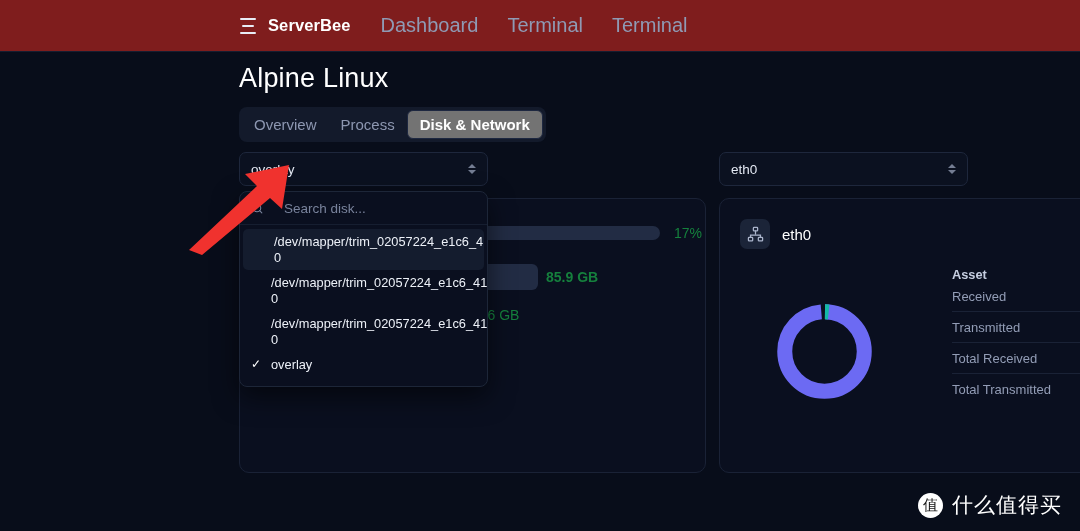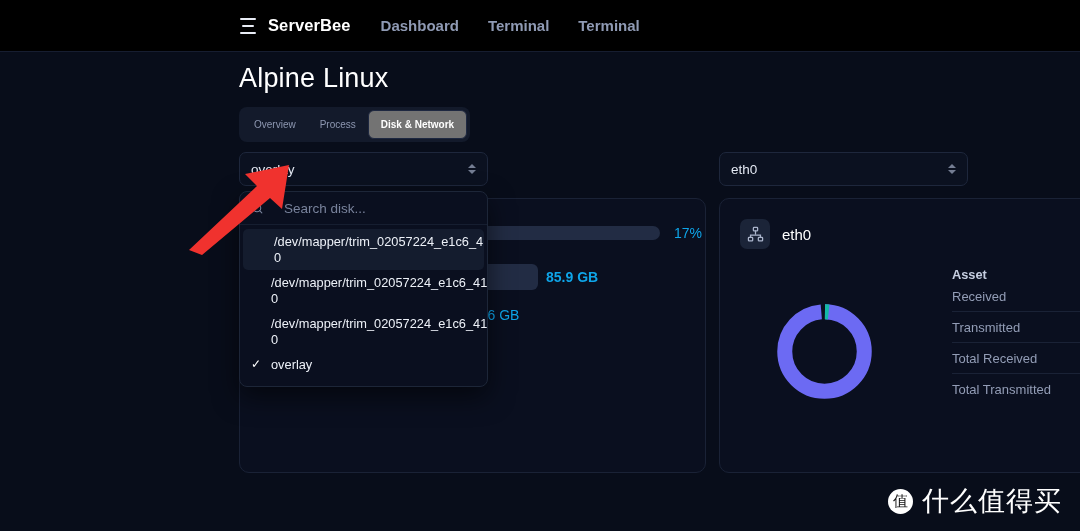--- a/index.html
+++ b/index.html
@@ -7,49 +7,49 @@
     width: 1080px; height: 531px;
     background: #080d1a;
     font-family: "Liberation Sans", sans-serif;
     overflow: hidden;
   }
   #root { position: relative; width: 1080px; height: 531px; background: #080d1a; }
 
   
   .header {
     position: absolute; left: 0; top: 0; width: 1080px; height: 52px;
-    background: #000000;
+    background: #7f1d1d;
     border-bottom: 1px solid #161d30;
     display: flex; align-items: center;
   }
   .hdr-inner { display: flex; align-items: center; margin-left: 240px; }
   .menu-icon { width: 18px; height: 16px; display: flex; flex-direction: column;
     justify-content: space-between; margin-right: 10px; }
   .menu-icon i { display: block; height: 2px; background: #e8ecf5; border-radius: 1px; }
   .menu-icon i:nth-child(1) { width: 16px; }
   .menu-icon i:nth-child(2) { width: 12px; margin-left: 2px; }
   .menu-icon i:nth-child(3) { width: 16px; }
   .brand { color: #ffffff; font-size: 16.5px; font-weight: bold; letter-spacing: .1px; }
   .nav { display: flex; align-items: center; margin-left: 30px; gap: 29px; }
-  .nav-item { color: #8f9ab4; font-size: 15px; font-weight: bold; }
+  .nav-item { color: #8f9ab4; font-size: 20px; }
 
   
   .page-title {
     position: absolute; left: 239px; top: 63px;
     color: #ffffff; font-size: 27px; font-weight: normal; letter-spacing: .2px;
   }
 
   
   .tabs {
     position: absolute; left: 239px; top: 107px;
     height: 35px; background: #131a2b; border-radius: 8px;
     display: flex; align-items: center; padding: 3px;
   }
   .tab { height: 29px; padding: 0 12px; display: flex; align-items: center;
-    font-size: 10px; color: #8d97b1; border-radius: 6px; }
+    font-size: 15px; color: #8d97b1; border-radius: 6px; }
   .tab.active { background: #737373; color: #ffffff; font-weight: bold;
     border: 1px solid #1d2740; }
 
   
   .select {
     position: absolute; height: 34px; border: 1px solid #1e273c;
     border-radius: 7px; background: #0b1120;
     display: flex; align-items: center; justify-content: space-between;
     padding: 0 11px; color: #e4e9f3; font-size: 13.5px;
   }
@@ -67,21 +67,21 @@
   #disk-card { left: 239px; top: 198px; width: 467px; height: 275px; }
   #net-card  { left: 719px; top: 198px; width: 380px; height: 275px; }
 
   
   .bars { position: absolute; left: 12px; top: 12px; right: 12px; }
   .bar-row { position: relative; height: 32px; margin-bottom: 0px;
     display: flex; align-items: center; }
   .bar { height: 26px; border-radius: 6px; background: #222c44;
     display: flex; align-items: center; padding-left: 12px;
     color: #e8ecf5; font-size: 13.5px; }
-  .bar-val { position: absolute; color: #0ea5e9; font-size: 14px; }
+  .bar-val { position: absolute; color: #15803d; font-size: 14px; }
 
   
   .dropdown {
     position: absolute; left: 239px; top: 191px; width: 249px; height: 196px;
     background: #0a0f1f; border: 1px solid #1d2638; border-radius: 8px;
     overflow: hidden; z-index: 40;
     box-shadow: 0 10px 26px rgba(0,0,0,.55);
   }
   .dd-search { height: 33px; display: flex; align-items: center; gap: 20px;
     padding: 0 11px; border-bottom: 1px solid #161e30; }
@@ -108,21 +108,21 @@
 
   
   .arrow { position: absolute; left: 185px; top: 160px; z-index: 60; pointer-events:none; }
 
   
   .wm { position: absolute; right: 18px; bottom: 12px; display: flex;
     align-items: center; gap: 9px; }
   .wm-logo { width: 25px; height: 25px; border-radius: 50%; background: #ffffff;
     color: #111; font-size: 15px; display: flex; align-items: center;
     justify-content: center; font-family: "DejaVu Sans", sans-serif; }
-  .wm-txt { color: #ffffff; font-size: 27px; letter-spacing: 1px;
+  .wm-txt { color: #ffffff; font-size: 21px; letter-spacing: 1px;
     font-family: Liberation Mono, monospace; }
 </style>
 </head>
 <body>
 
 <div id="root">
 
   <div class="header">
     <div class="hdr-inner">
       <span class="menu-icon">

